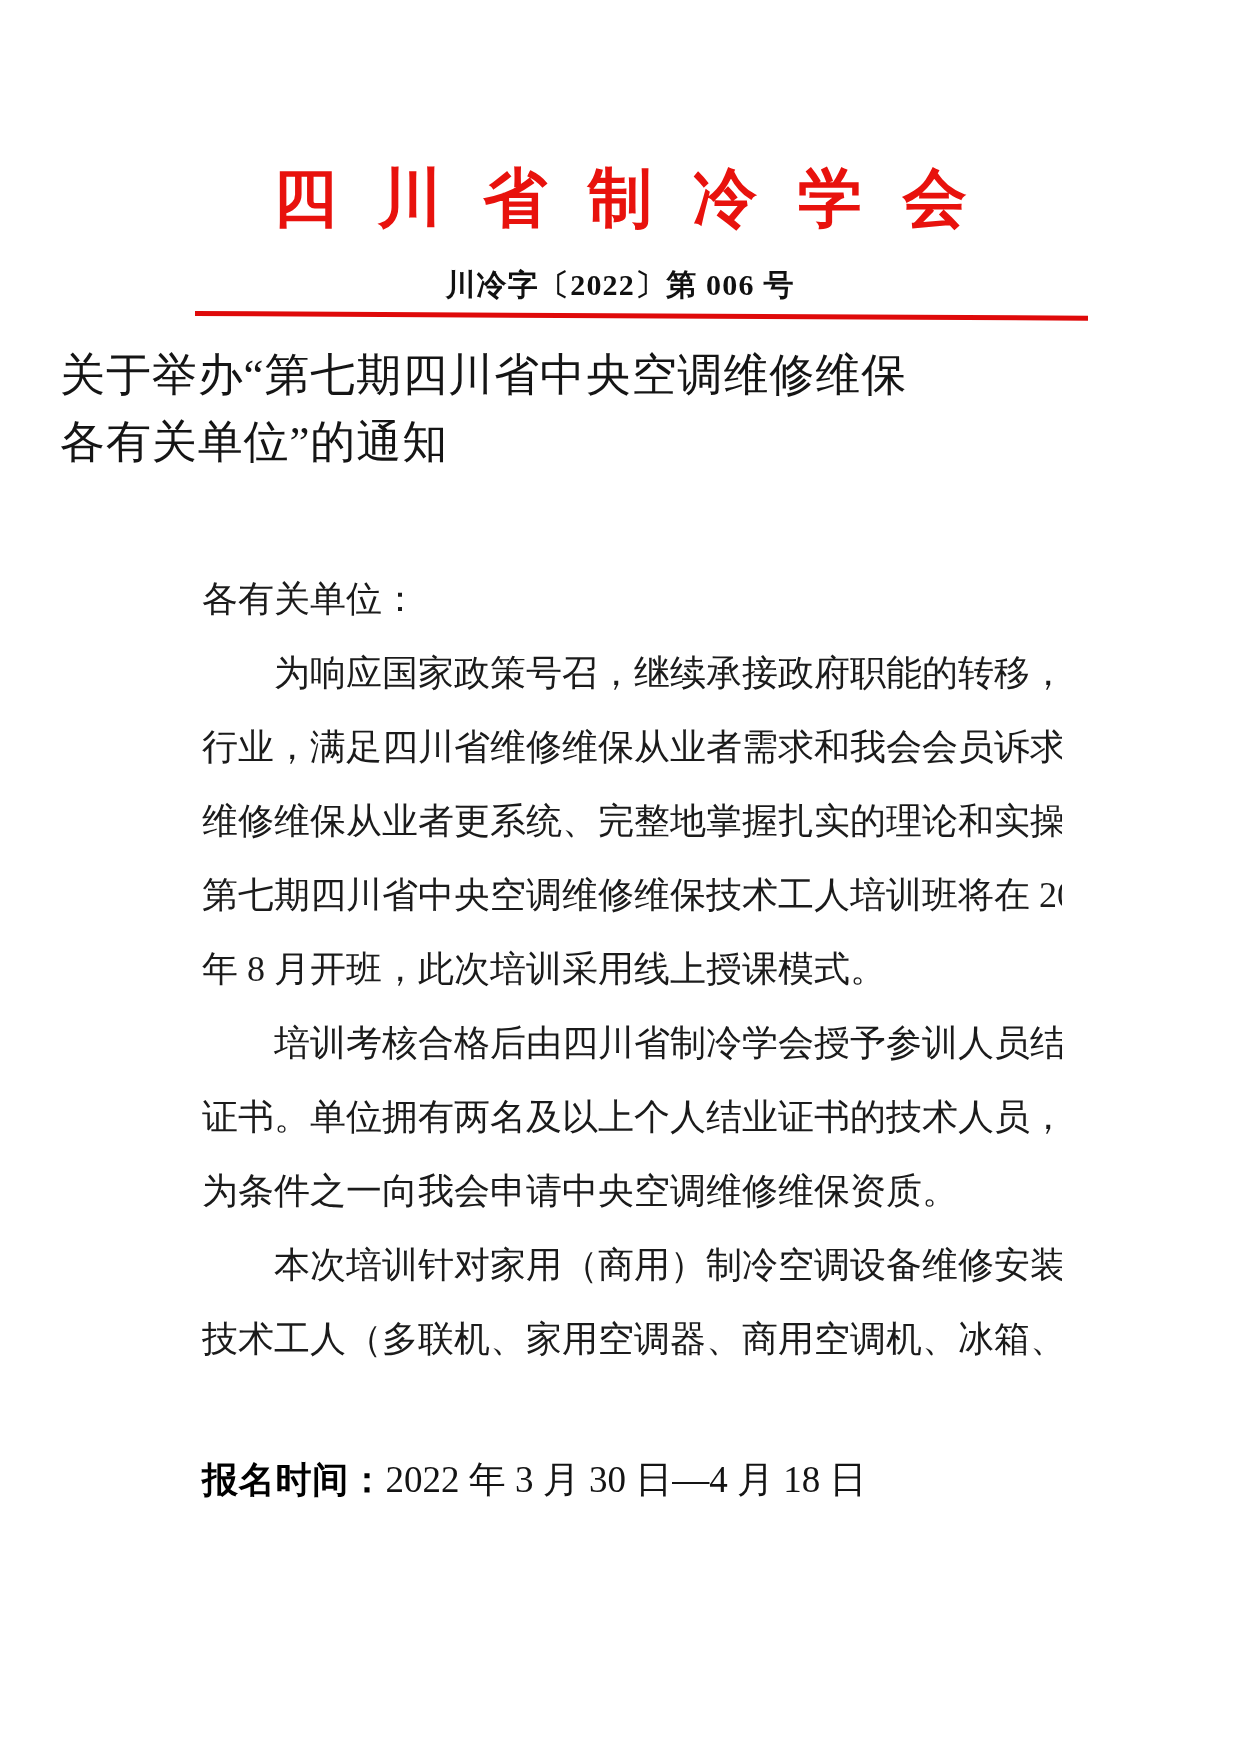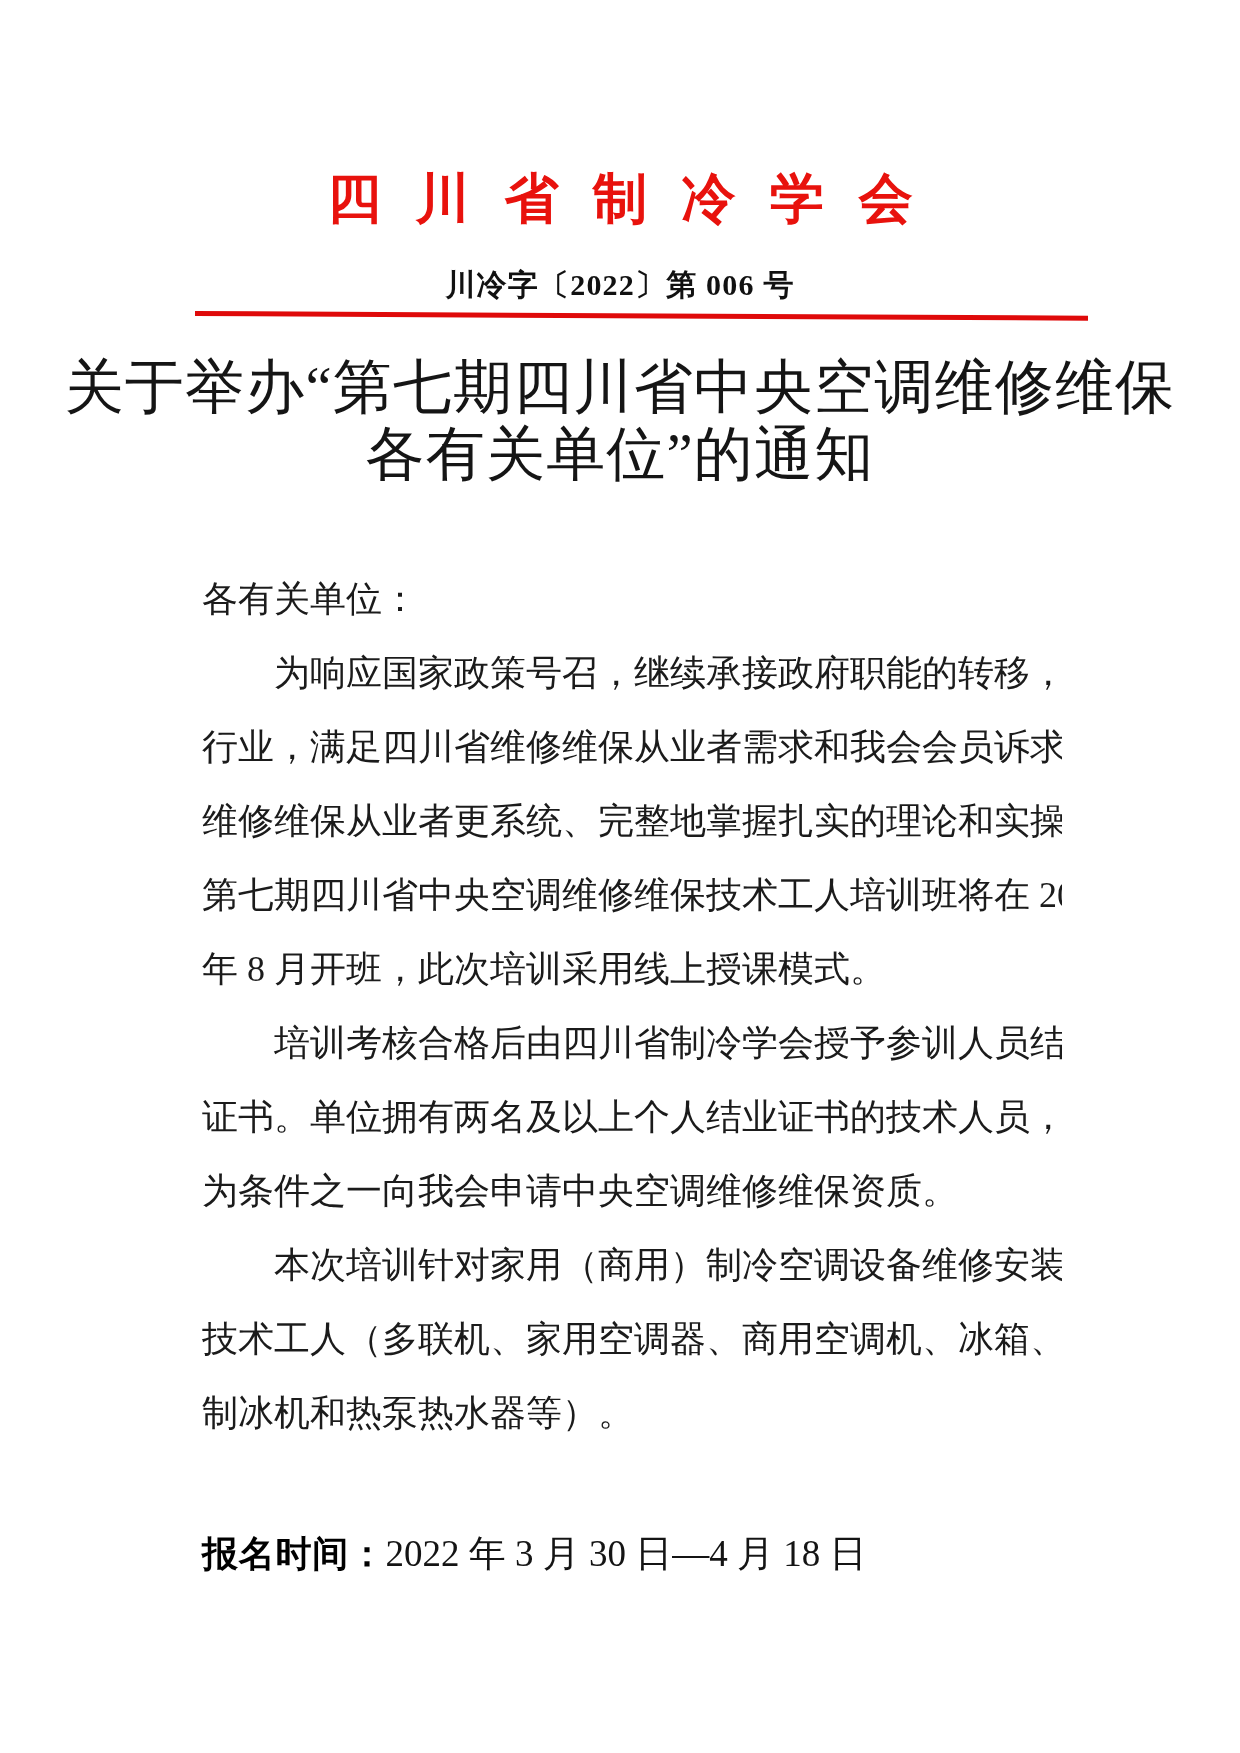--- a/index.html
+++ b/index.html
@@ -16,21 +16,21 @@
     font-family: "Liberation Serif", "DejaVu Serif", serif;
     color: #1a1a1a;
   }
   
   .org-title {
     position: absolute;
     top: 154px;
     left: 0;
     right: 0;
     text-align: center;
-    font-size: 54px;
+    font-size: 64px;
     line-height: 90px;
     font-weight: bold;
     color: var(--accent-red, #e8120d);
     letter-spacing: 0.64em;
     padding-left: 0.64em;
     white-space: nowrap;
   }
   
   .doc-number {
     position: absolute;
@@ -51,25 +51,24 @@
     left: 195px;
     width: 893px;
     height: 5px;
     background: var(--rule-red, #df0a0a);
     transform: rotate(0.3deg);
     transform-origin: left center;
   }
   
   .notice-title {
     position: absolute;
-    top: 354px;
+    top: 342px;
     left: 60px;
     right: 60px;
-    text-align: center;
-    font-size: 59px;
+    font-size: 45px;
     line-height: 67px;
     color: #151515;
     letter-spacing: 0.02em;
     white-space: nowrap;
   }
   
   .body-block {
     position: absolute;
     top: 562px;
     left: 202px;
@@ -136,20 +135,19 @@
     <div class="line fill">维修维保从业者更系统、完整地掌握扎实的理论和实操技术，</div>
     <div class="line fill">第七期四川省中央空调维修维保技术工人培训班将在 2022</div>
     <div class="line">年 8 月开班，此次培训采用线上授课模式。</div>
 
     <div class="line fill indent">培训考核合格后由四川省制冷学会授予参训人员结业</div>
     <div class="line fill">证书。单位拥有两名及以上个人结业证书的技术人员，可作</div>
     <div class="line">为条件之一向我会申请中央空调维修维保资质。</div>
 
     <div class="line fill indent">本次培训针对家用（商用）制冷空调设备维修安装企业</div>
     <div class="line fill">技术工人（多联机、家用空调器、商用空调机、冰箱、冷柜、</div>
-    <div class="line">制冰机和热泵热水器等）。</div>
 
     <div class="signup-line">
       <span class="signup-label">报名时间：</span><span class="signup-value">2022 年 3 月 30 日—4 月 18 日</span>
     </div>
   </div>
 
 </div>
 
 </body></html>

